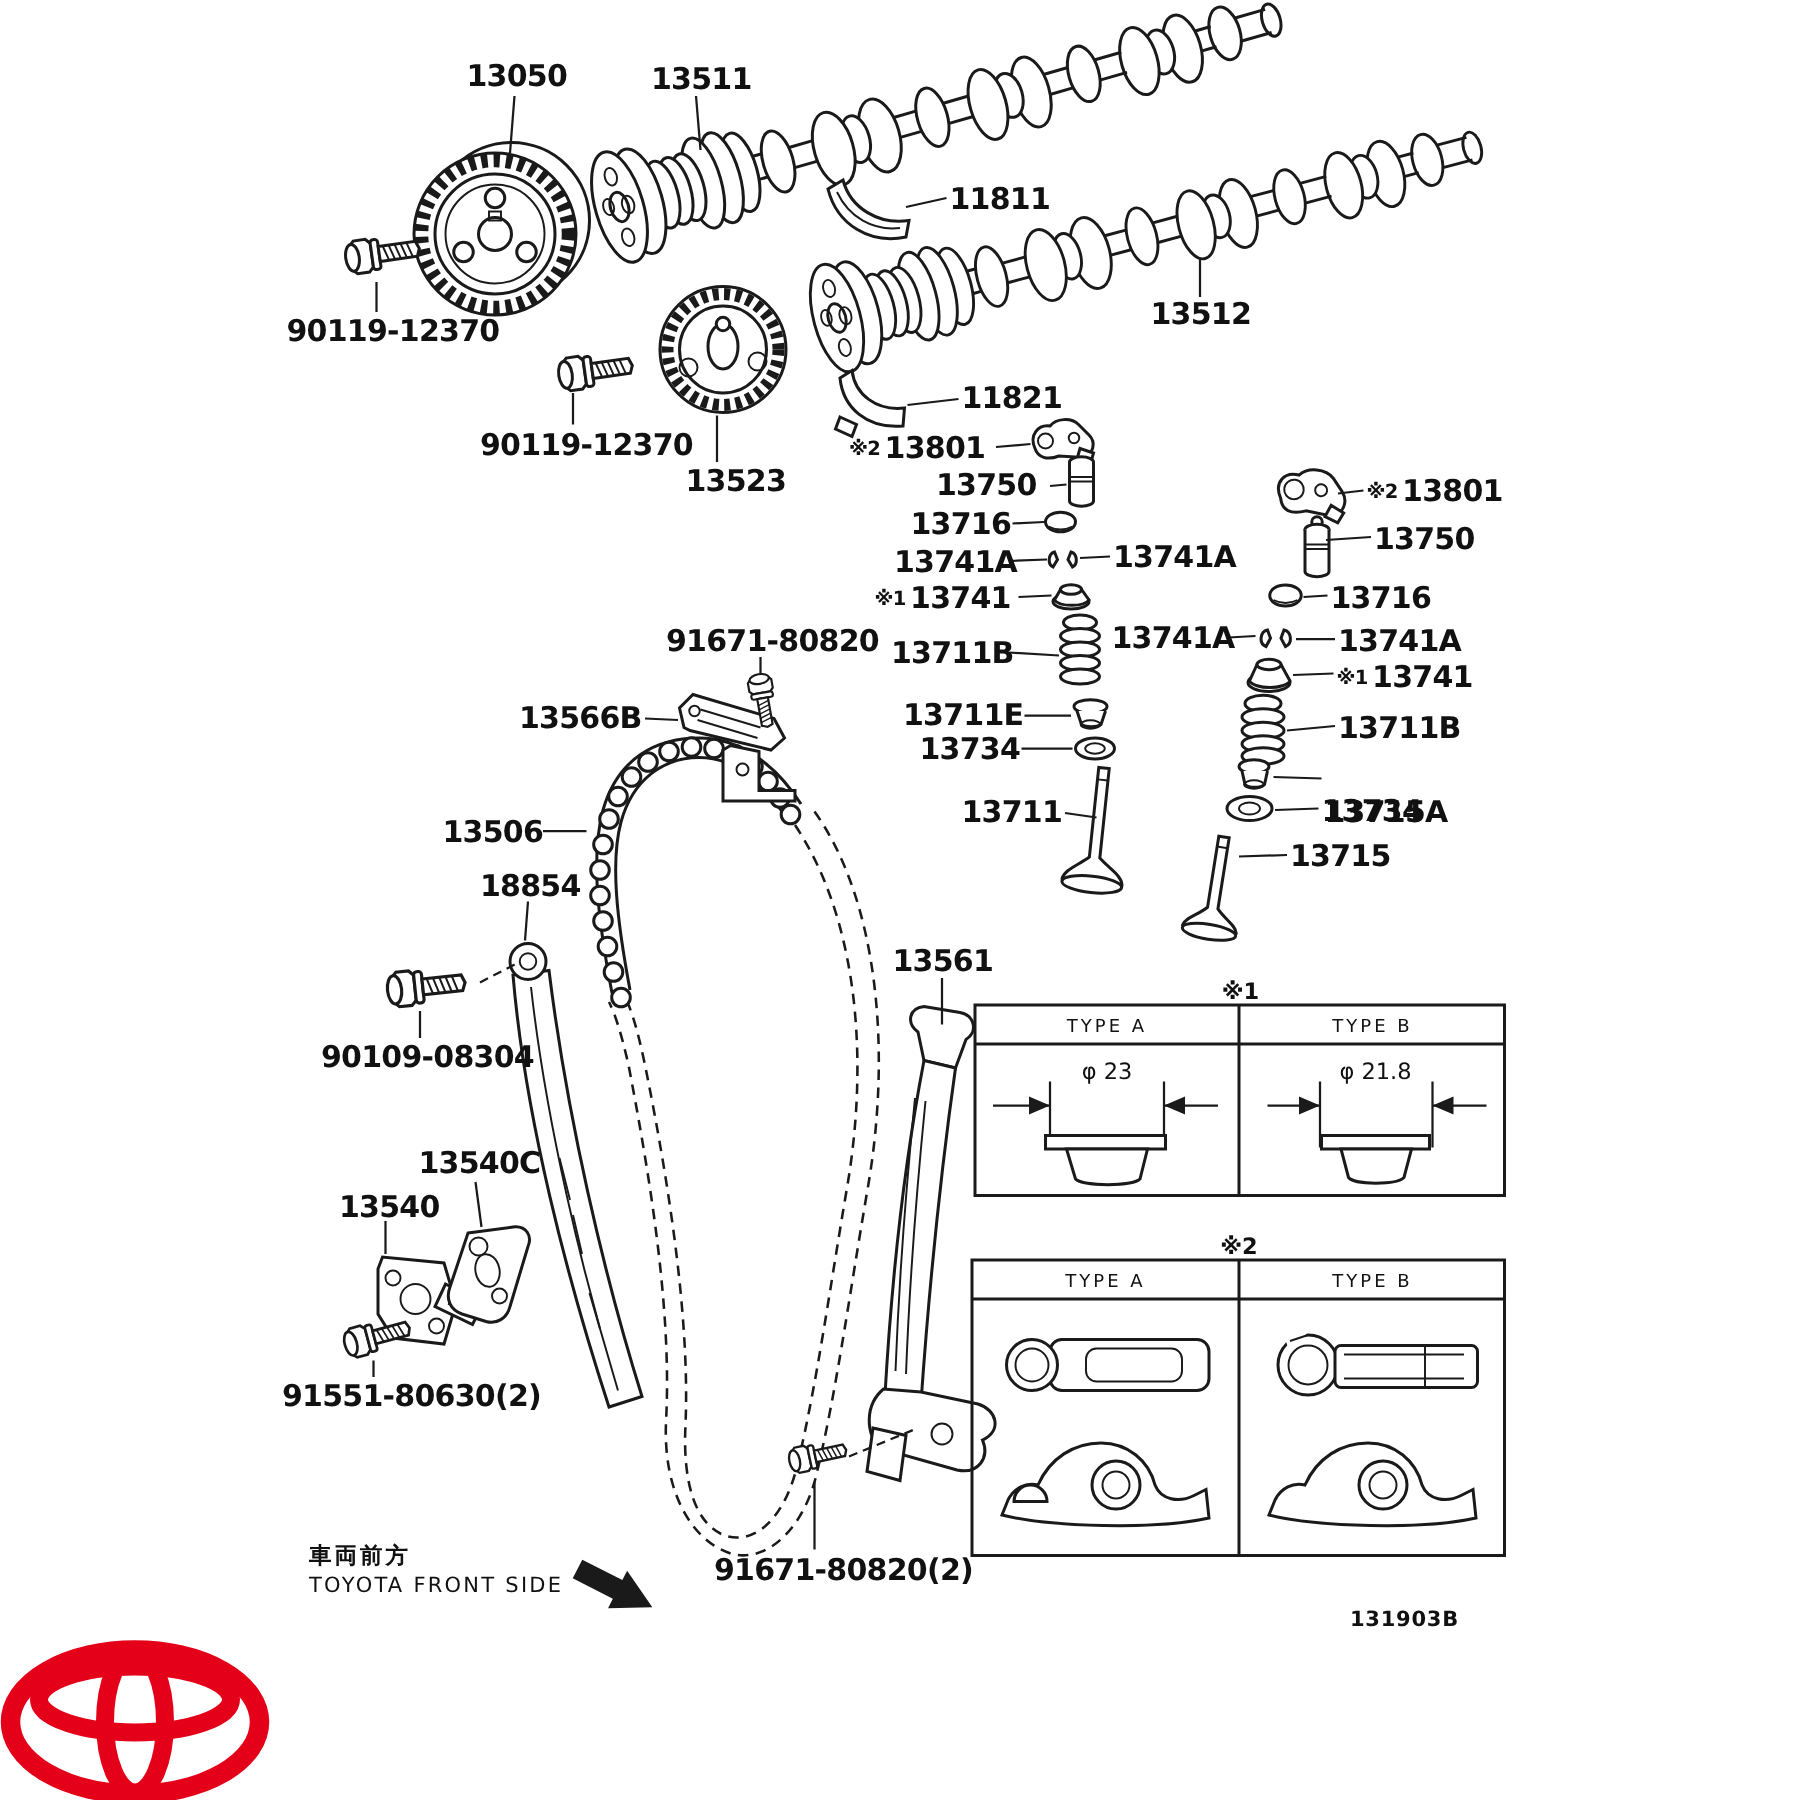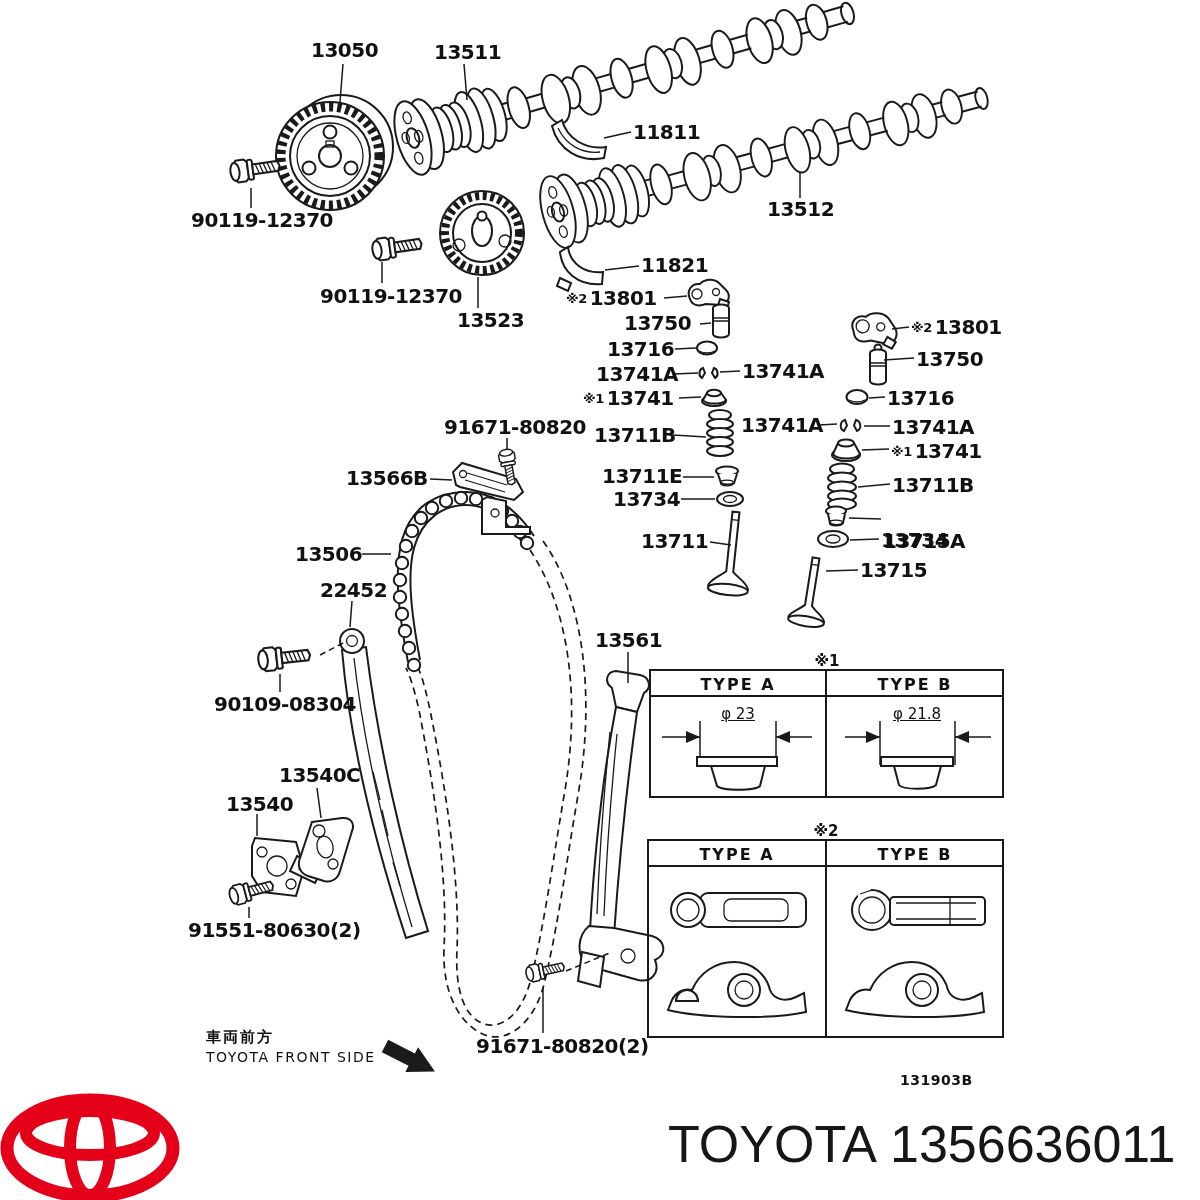--- a/index.html
+++ b/index.html
@@ -12,25 +12,25 @@
   .thin{stroke-width:1.3;}
   .ld{stroke:#1a1a1a;stroke-width:1.5;fill:none;}
   .dsh{stroke-dasharray:6 4;}
   .dash{stroke:#1a1a1a;stroke-width:1.7;fill:none;stroke-dasharray:7 5;}
   .teeth{stroke:#1a1a1a;fill:none;}
   
   .pl{position:absolute;font-weight:700;font-size:20px;letter-spacing:-0.5px;
       white-space:nowrap;line-height:1.05;color:#111;}
   .mk{font-size:13px;font-weight:700;margin-right:3px;position:relative;top:-2px;}
   
-  .tt{position:absolute;transform:translate(-50%,-50%);font-weight:700;font-size:16px;
+  .tt{position:absolute;transform:translate(-50%,-50%);font-weight:400;font-size:12px;
       letter-spacing:2px;white-space:nowrap;}
   .tm{position:absolute;transform:translate(-50%,-50%);font-weight:700;font-size:15px;}
   .td{position:absolute;transform:translate(-50%,-50%);font-weight:400;font-size:15px;
-      font-family:"DejaVu Sans",sans-serif;text-decoration:underline;}
+      font-family:"DejaVu Sans",sans-serif;}
   
   .fn-jp{position:absolute;left:206px;top:1028px;font-size:15px;font-weight:700;letter-spacing:2px;}
   .fn-en{position:absolute;left:206px;top:1049px;font-size:14px;font-weight:500;letter-spacing:1.5px;}
   .figcode{position:absolute;left:900px;top:1072px;font-size:14px;font-weight:700;letter-spacing:0.5px;}
   .brandline{position:absolute;left:668px;top:1114px;font-family:"Liberation Sans",sans-serif;
       font-size:52px;font-weight:400;letter-spacing:0px;color:#161616;white-space:nowrap;}
   .brandline .pn{margin-left:13px;}
 </style>
 </head>
 <body>
@@ -438,37 +438,34 @@
 <div class="pl" style="left:741px;top:415px"><span>13741A</span></div>
 <div class="pl" style="left:892px;top:417px"><span>13741A</span></div>
 <div class="pl" style="left:891px;top:441px"><span class="mk">※1</span><span>13741</span></div>
 <div class="pl" style="left:892px;top:475px"><span>13711B</span></div>
 <div class="pl" style="left:883px;top:531px"><span>13715A</span></div>
 <div class="pl" style="left:881px;top:530px"><span>13734</span></div>
 <div class="pl" style="left:860px;top:560px"><span>13715</span></div>
 <div class="pl" style="left:444px;top:417px"><span>91671-80820</span></div>
 <div class="pl" style="left:346px;top:468px"><span>13566B</span></div>
 <div class="pl" style="left:295px;top:544px"><span>13506</span></div>
-<div class="pl" style="left:320px;top:580px"><span>22452</span></div>
+<div class="pl" style="left:320px;top:580px"><span>18854</span></div>
 <div class="pl" style="left:214px;top:694px"><span>90109-08304</span></div>
 <div class="pl" style="left:279px;top:765px"><span>13540C</span></div>
 <div class="pl" style="left:226px;top:794px"><span>13540</span></div>
 <div class="pl" style="left:188px;top:920px"><span>91551-80630(2)</span></div>
 <div class="pl" style="left:595px;top:630px"><span>13561</span></div>
 <div class="pl" style="left:476px;top:1036px"><span>91671-80820(2)</span></div>
 
 <div class="tm" style="left:827px;top:661px">※1</div>
 <div class="tt" style="left:738px;top:684px">TYPE A</div>
 <div class="tt" style="left:915px;top:684px">TYPE B</div>
 <div class="td" style="left:738px;top:714px">φ 23</div>
 <div class="td" style="left:917px;top:714px">φ 21.8</div>
 <div class="tm" style="left:826px;top:831px">※2</div>
 <div class="tt" style="left:737px;top:854px">TYPE A</div>
 <div class="tt" style="left:915px;top:854px">TYPE B</div>
 
 <div class="fn-jp">車両前方</div>
 <div class="fn-en">TOYOTA FRONT SIDE</div>
 <div class="figcode">131903B</div>
-<div class="brandline">
-  <span>TOYOTA</span><span class="pn">1356636011</span>
+
 </div>
 
-</div>
-
 </body></html>

